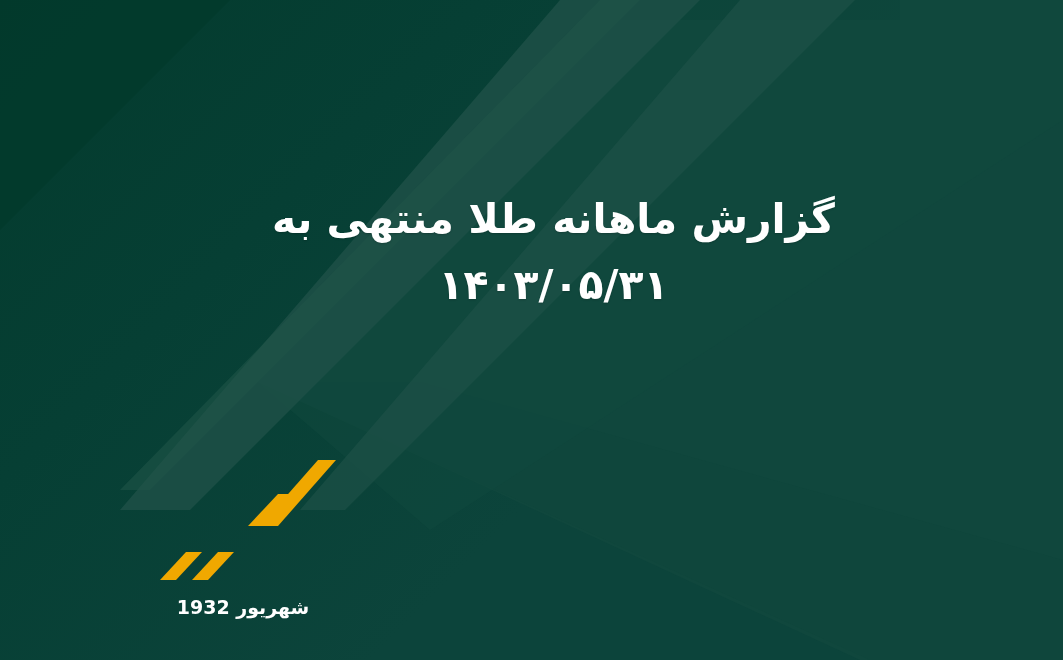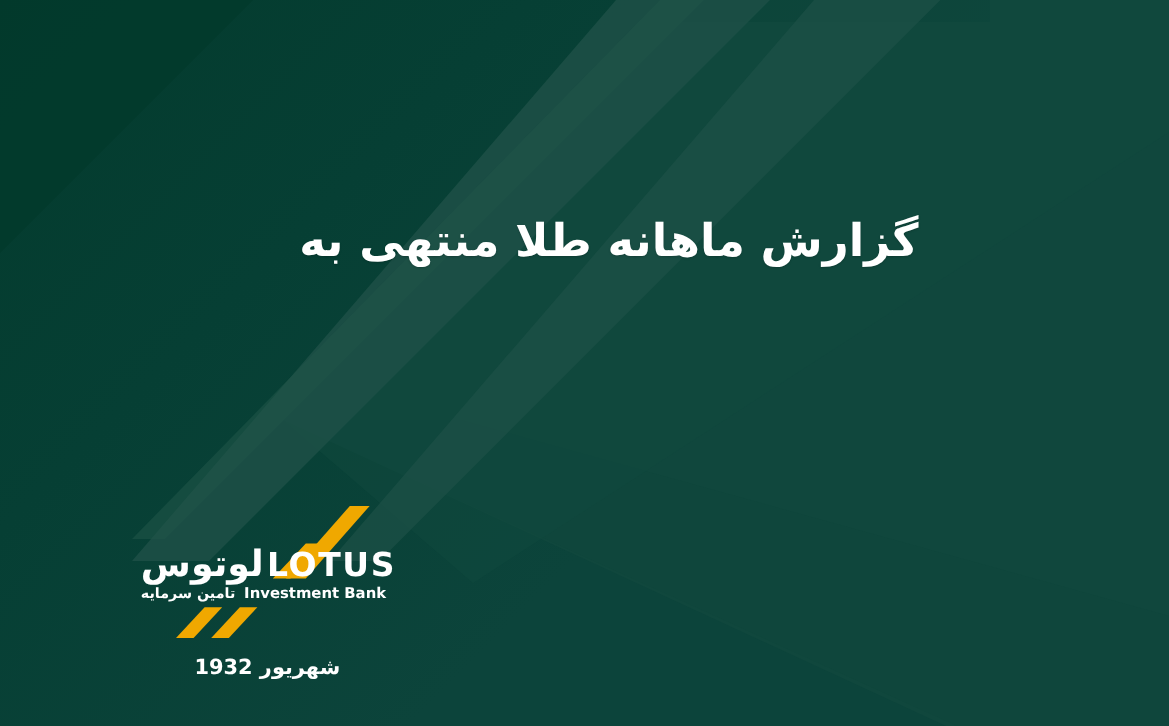--- a/index.html
+++ b/index.html
@@ -174,40 +174,31 @@
         <polygon points="740,0 855,0 345,510 300,510" fill="#1d5046" opacity="0.72"></polygon>
         <polygon points="600,0 640,0 150,490 120,490" fill="#205549" opacity="0.55"></polygon>
       </g>
 
       <polygon points="0,0 230,0 0,230" fill="#023a2c" opacity="0.85"></polygon>
     </svg>
   </div>
 
   <div class="title-block">
     <div class="title-line">گزارش ماهانه طلا منتهی به</div>
+    <div class="title-line">۱۴۰۳/۰۵/۳۱</div>
   </div>
 
   <div class="logo">
 
     <svg width="230" height="130" viewBox="0 0 230 130" aria-hidden="true">
 
       <polygon points="150,42 166,42 136,74 120,74" fill="#f0a800"></polygon>
       <polygon points="190,8 208,8 150,74 132,74" fill="#f0a800"></polygon>
 
       <polygon points="58,100 74,100 48,128 32,128" fill="#f0a800"></polygon>
       <polygon points="90,100 106,100 80,128 64,128" fill="#f0a800"></polygon>
     </svg>
 
-    <div class="logo-wordmark">
-      <div class="logo-row-main">
-        <span class="logo-fa">لوتوس</span>
-        <span class="logo-en">LOTUS</span>
-      </div>
-      <div class="logo-row-sub">
-        <span class="logo-sub-fa">تامین سرمایه</span>
-        <span class="logo-sub-en">Investment Bank</span>
-      </div>
-    </div>
   </div>
 
   <div class="footer-date">شهریور 1932</div>
 
 </div>
 
 </body></html>

